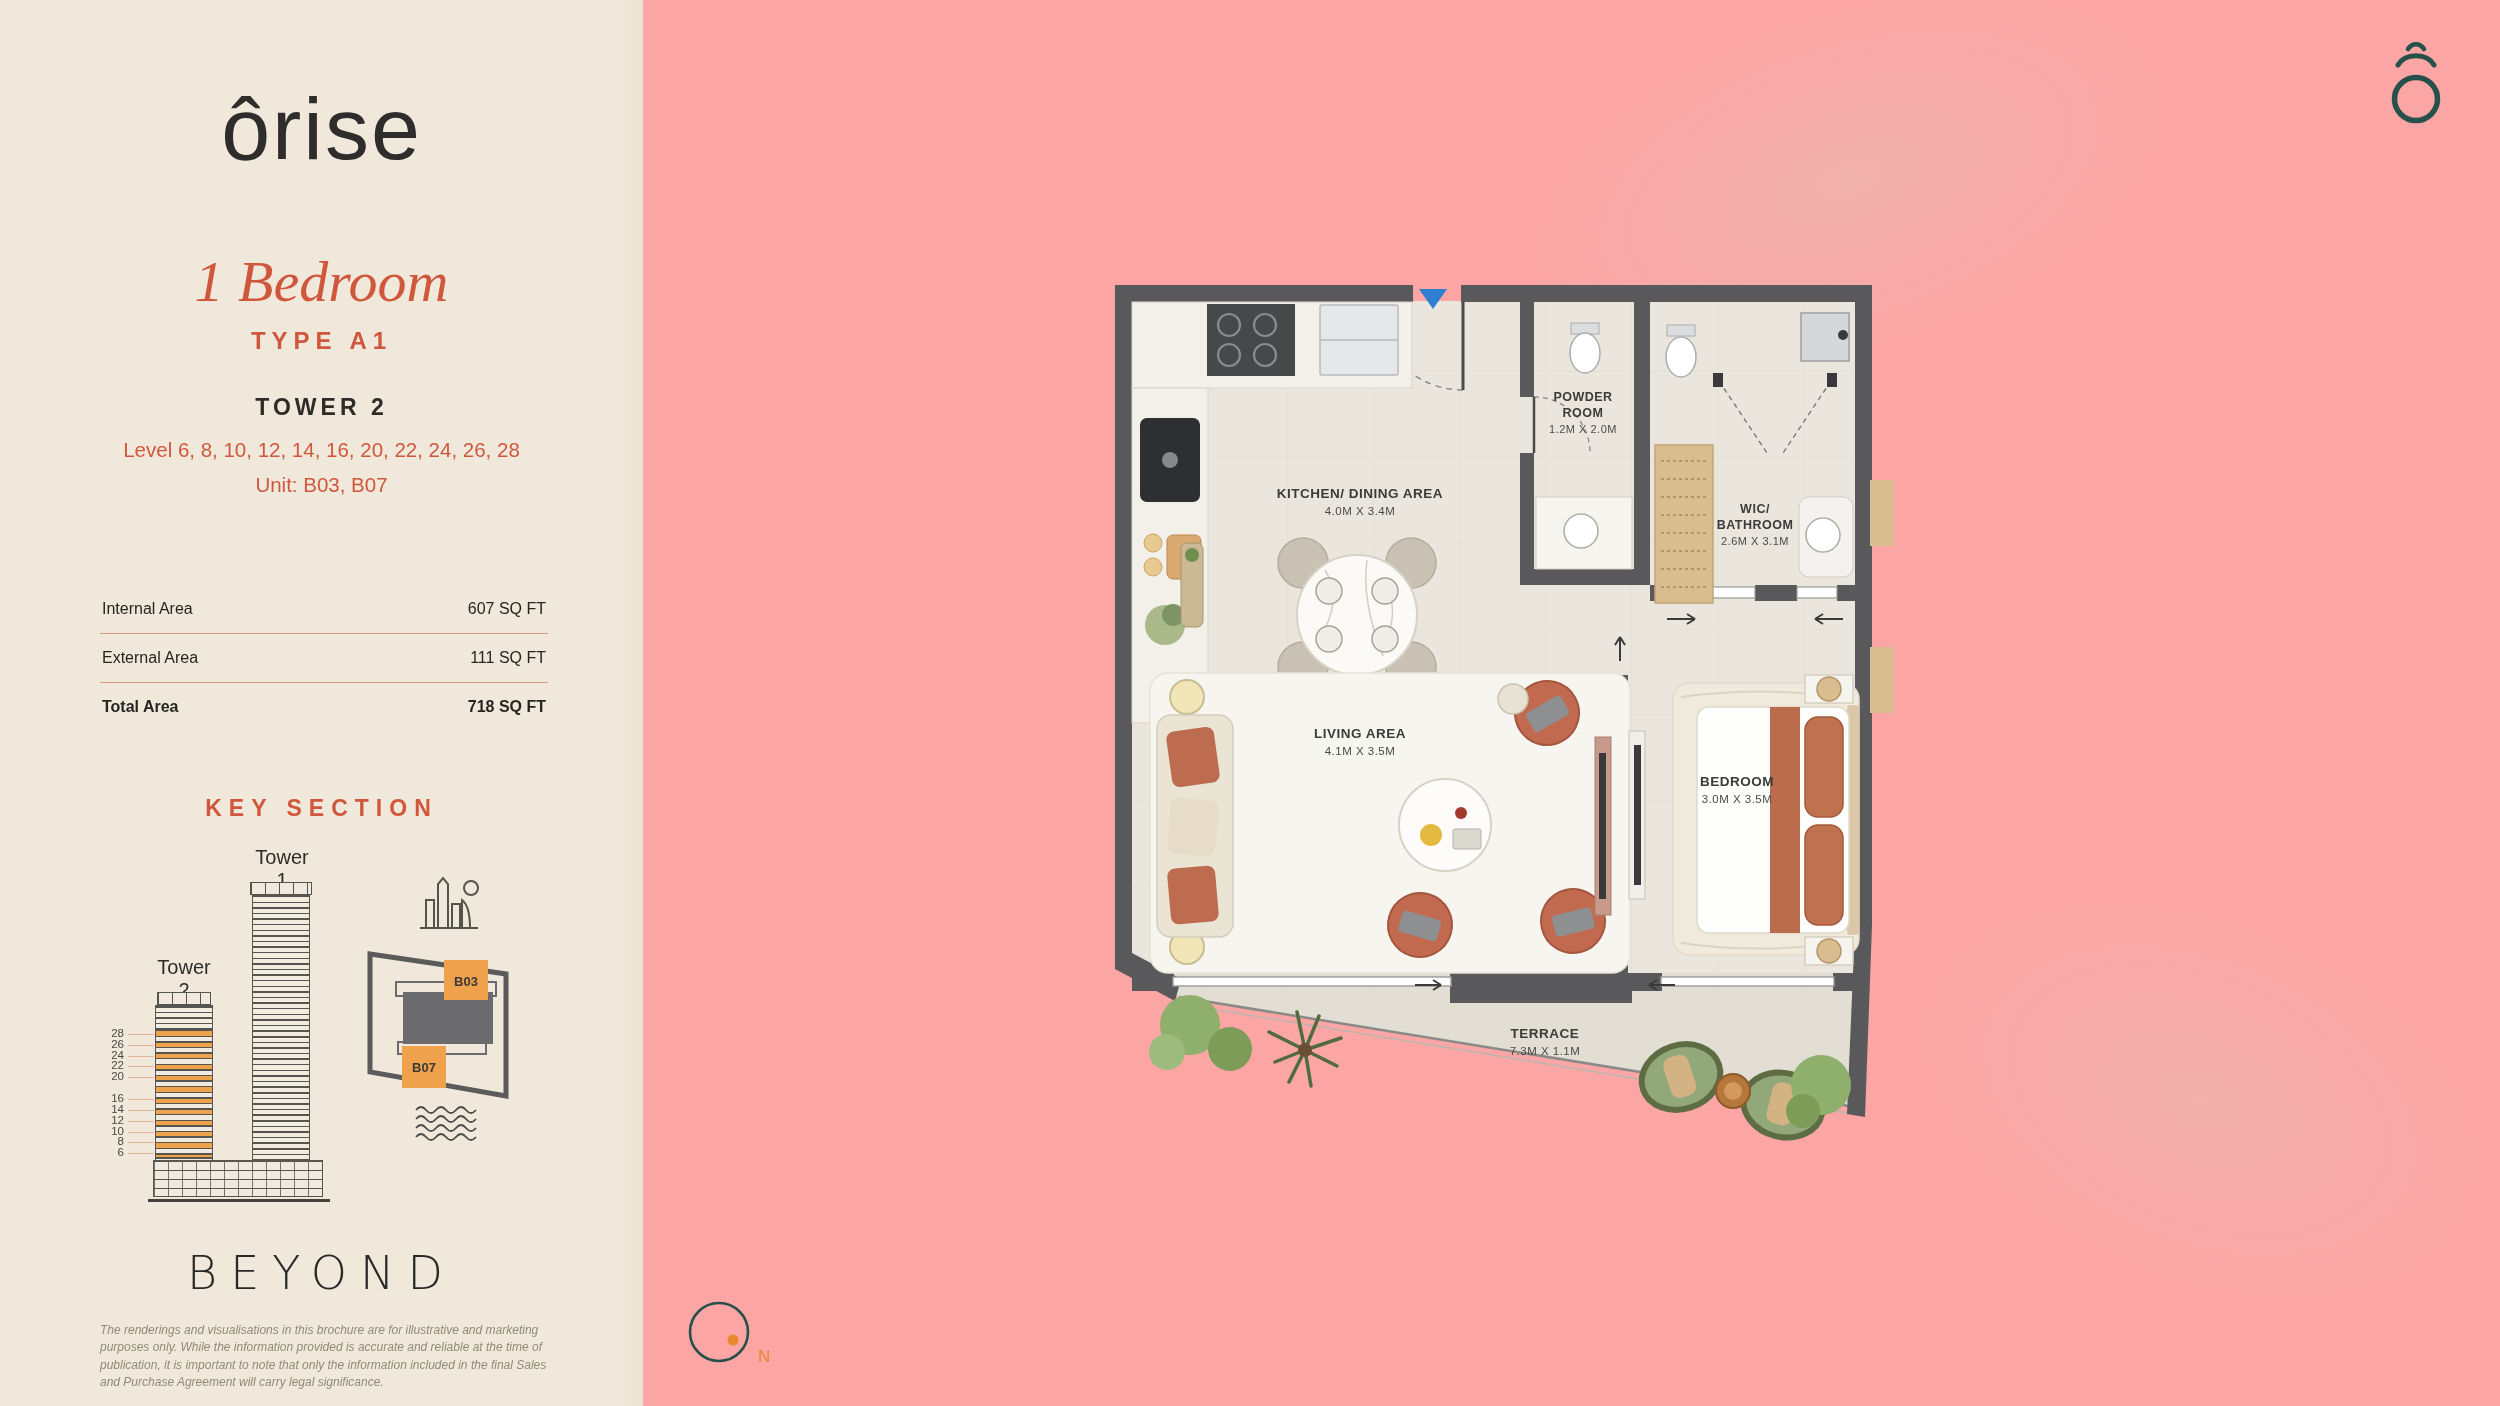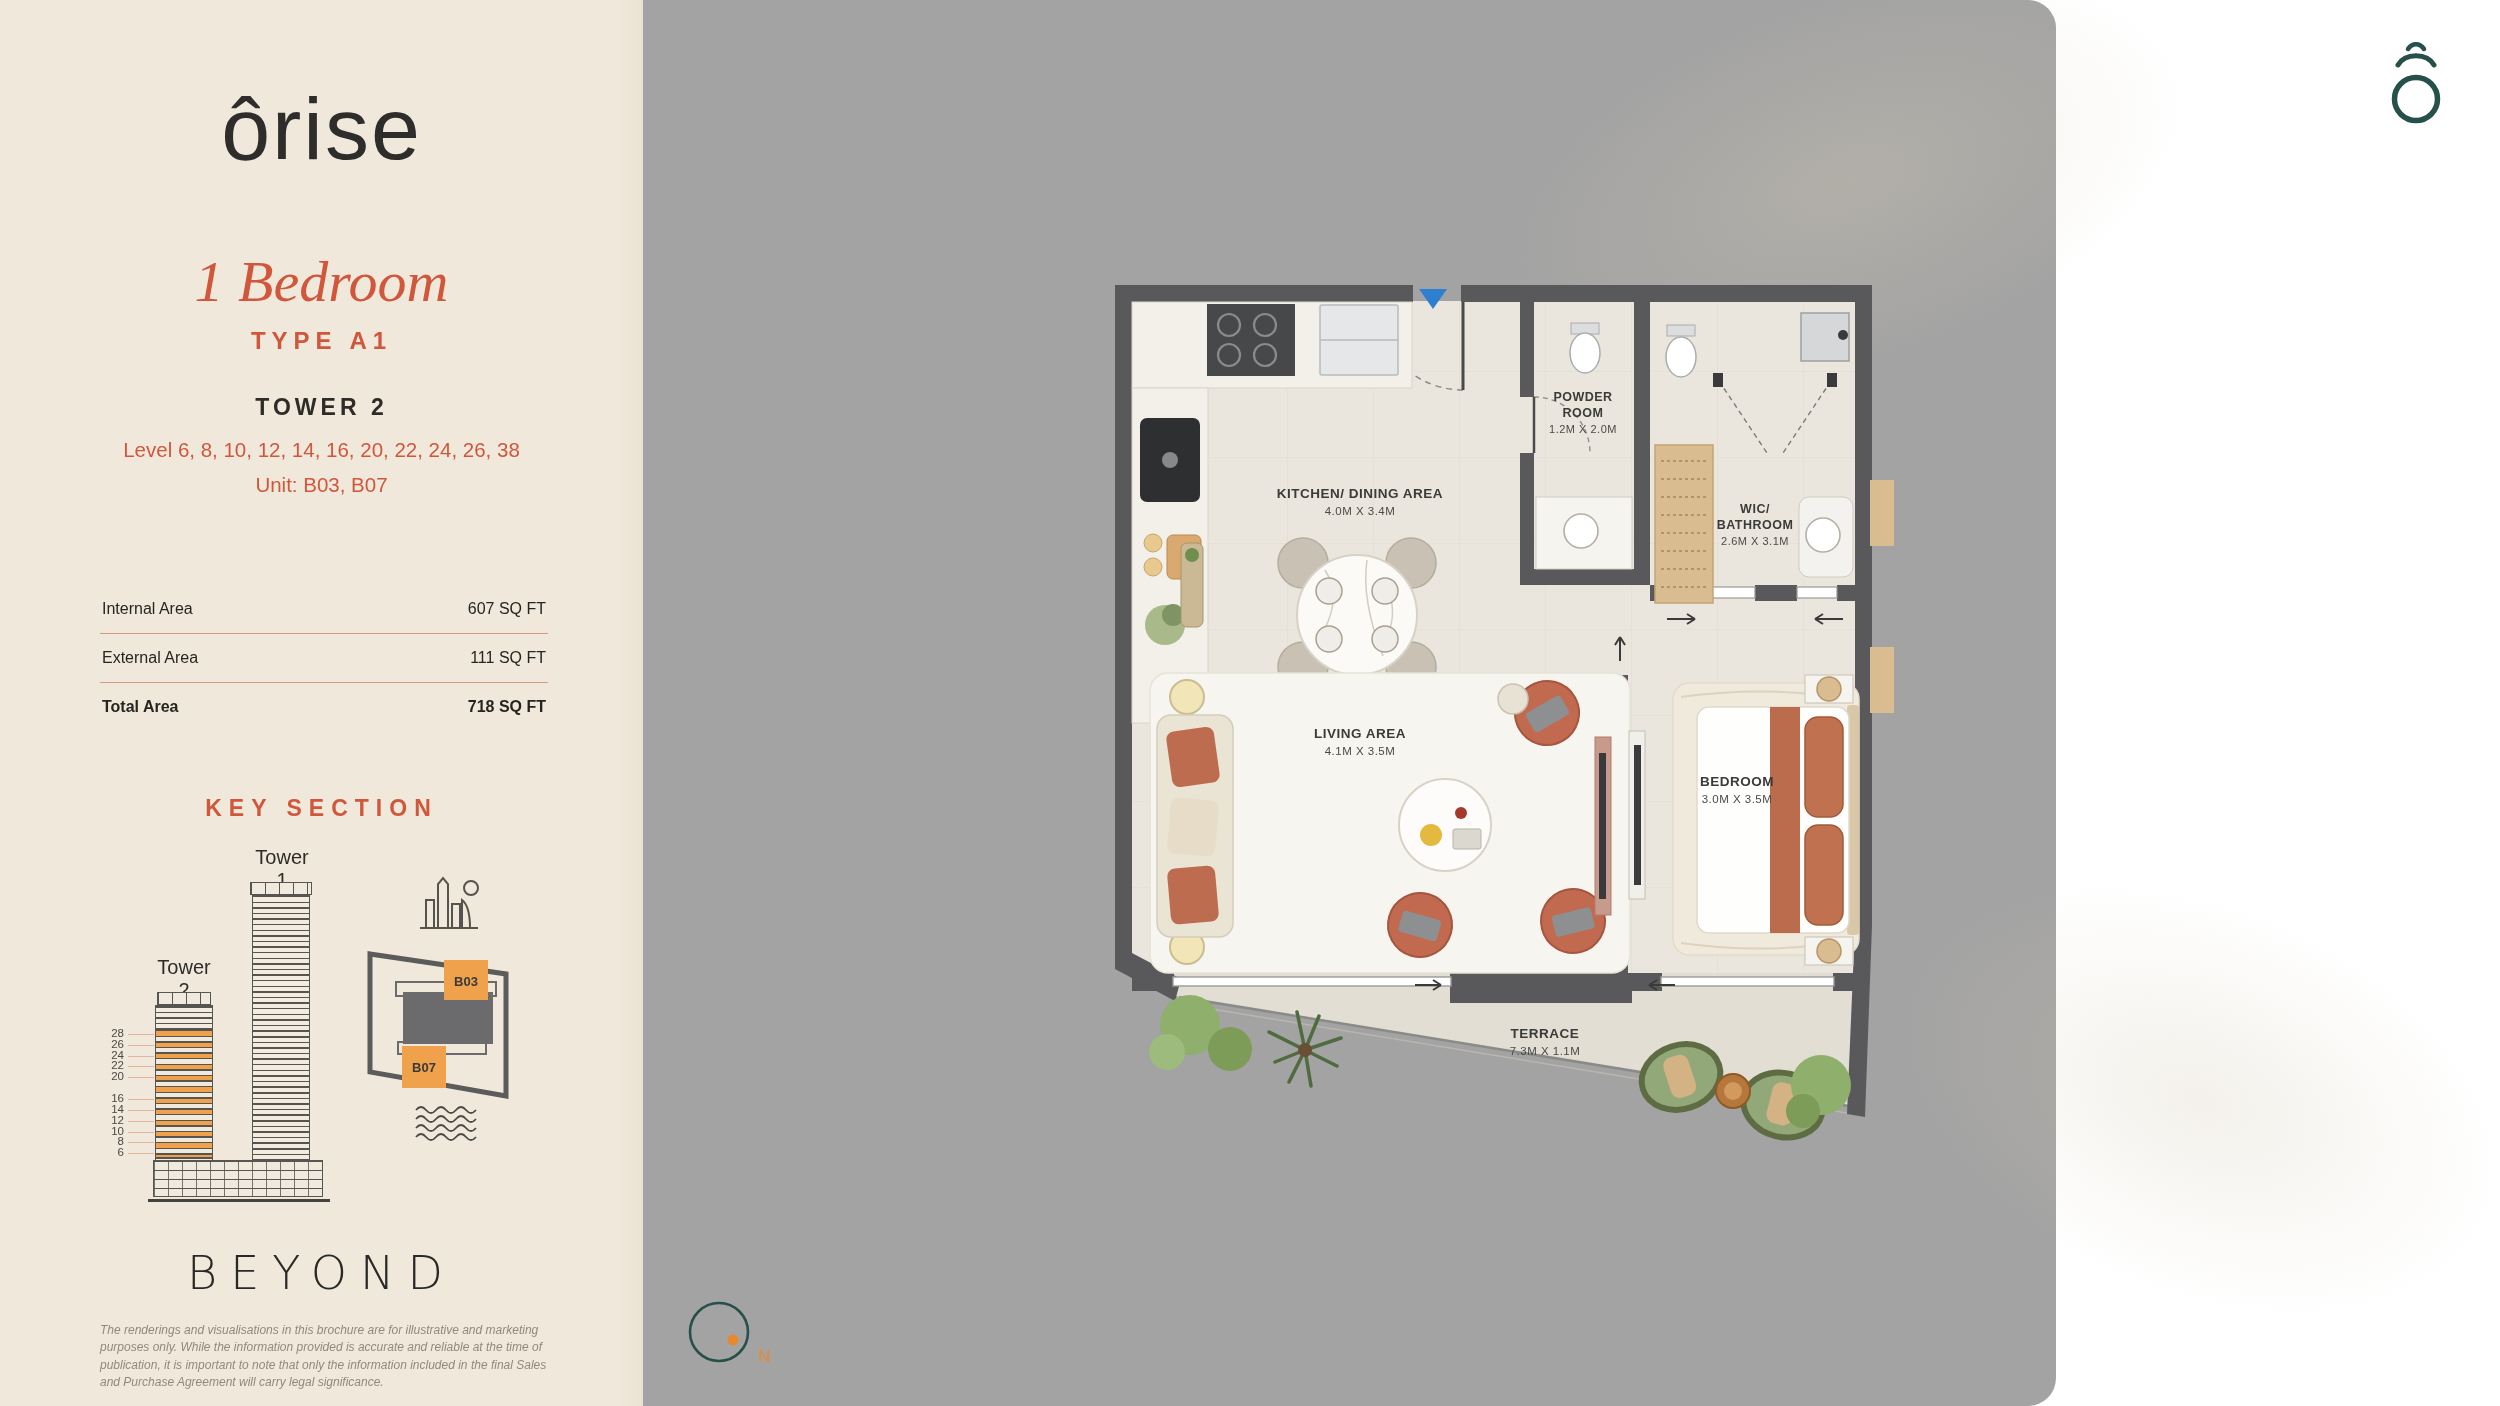--- a/index.html
+++ b/index.html
@@ -1,17 +1,17 @@
 <!DOCTYPE html>
 <html><head>
 <meta charset="utf-8">
 <style>
   html,body{margin:0;padding:0;width:2500px;height:1406px;overflow:hidden;
     font-family:"Liberation Sans", sans-serif;}
-  .page{position:relative;width:2056px;height:1406px;background:#a3a3a3;border-radius:28px;}
+  .page{position:relative;width:2500px;height:1406px;background:#fca5a5;}
   .abs{position:absolute;}
 
   
   .panel{position:absolute;left:0;top:0;width:643px;height:1406px;
     background:linear-gradient(90deg,#F0E9DB 0 96%,#EAE2D1 100%);}
   .logo{position:absolute;left:0;top:78px;width:643px;text-align:center;
     font-size:88px;font-weight:400;letter-spacing:2px;color:#2E2D2B;}
   .title{position:absolute;left:0;top:248px;width:643px;text-align:center;
     font-family:"Liberation Serif", serif;font-style:italic;
     font-size:58px;color:#D0573C;}
@@ -78,21 +78,21 @@
 <body>
 
 <div class="page">
 
   <div class="panel">
 
     <div class="logo">ôrise</div>
     <div class="title">1 Bedroom</div>
     <div class="unittype">TYPE A1</div>
     <div class="towername">TOWER 2</div>
-    <div class="levels">Level 6, 8, 10, 12, 14, 16, 20, 22, 24, 26, 38</div>
+    <div class="levels">Level 6, 8, 10, 12, 14, 16, 20, 22, 24, 26, 28</div>
     <div class="unitnums">Unit: B03, B07</div>
 
     <div class="area-table">
       <div class="arow">
         <span>Internal Area</span>
         <span>607 SQ FT</span>
       </div>
       <div class="arow">
         <span>External Area</span>
         <span>111 SQ FT</span>

